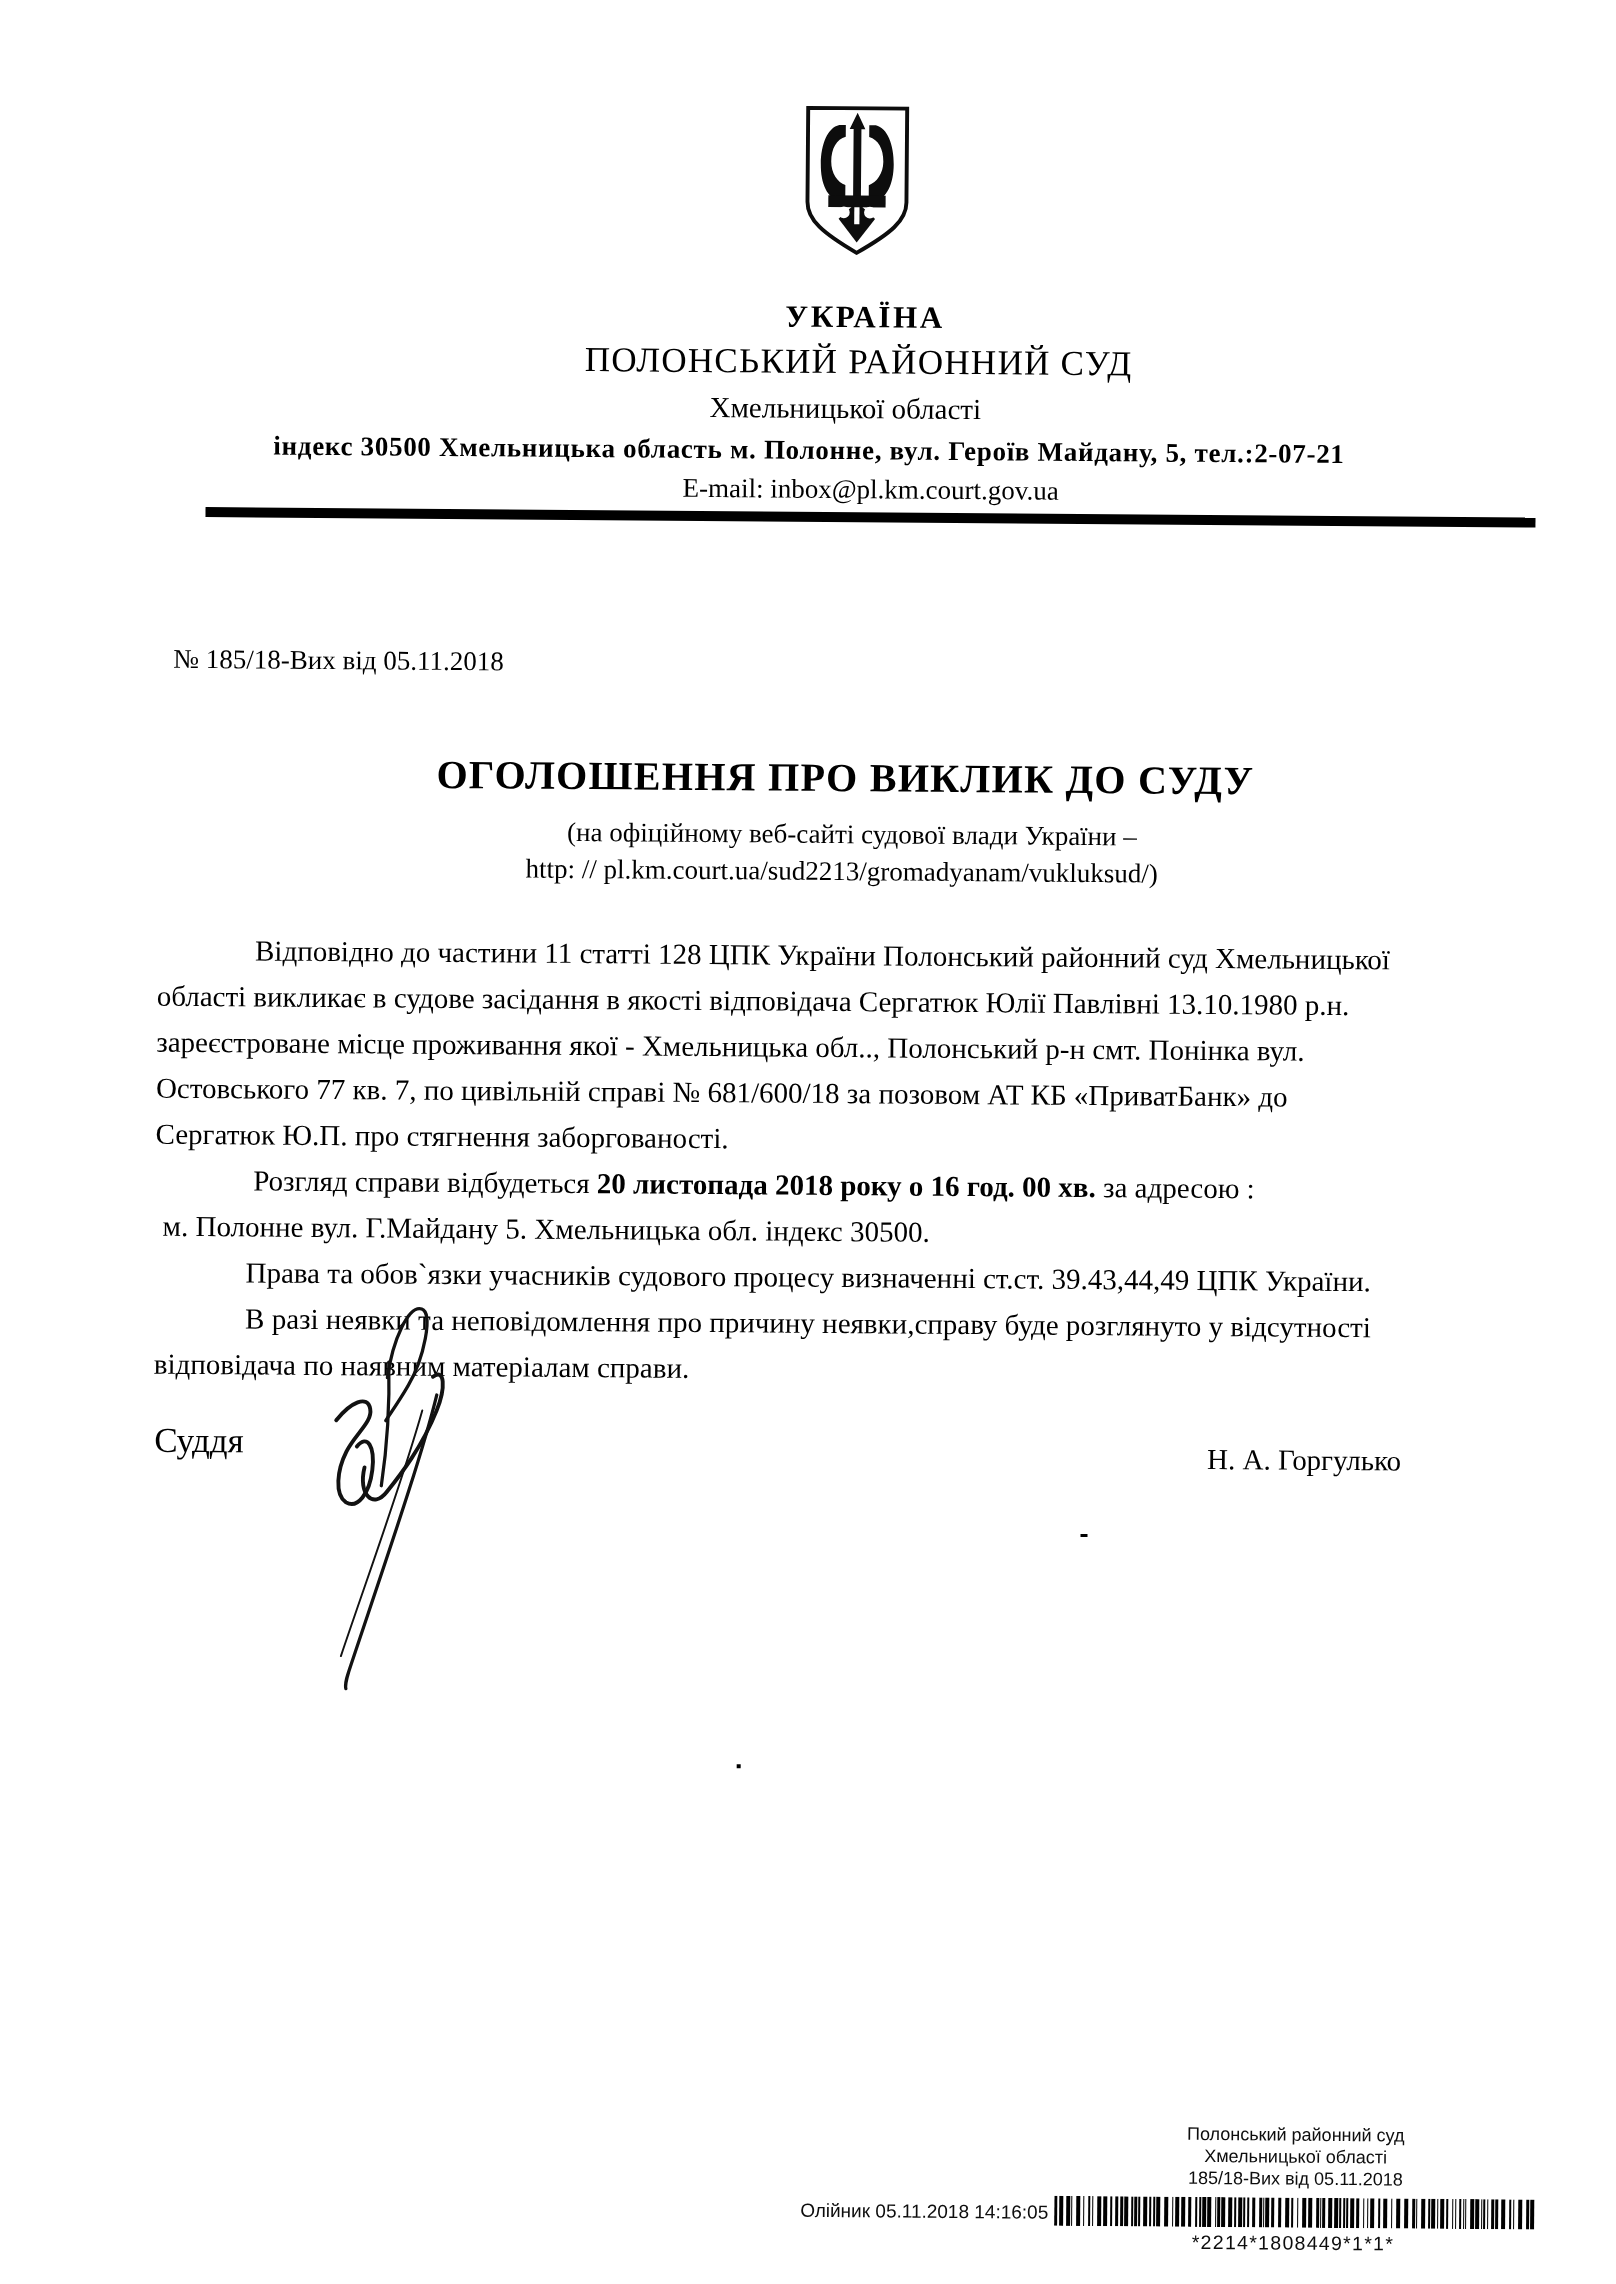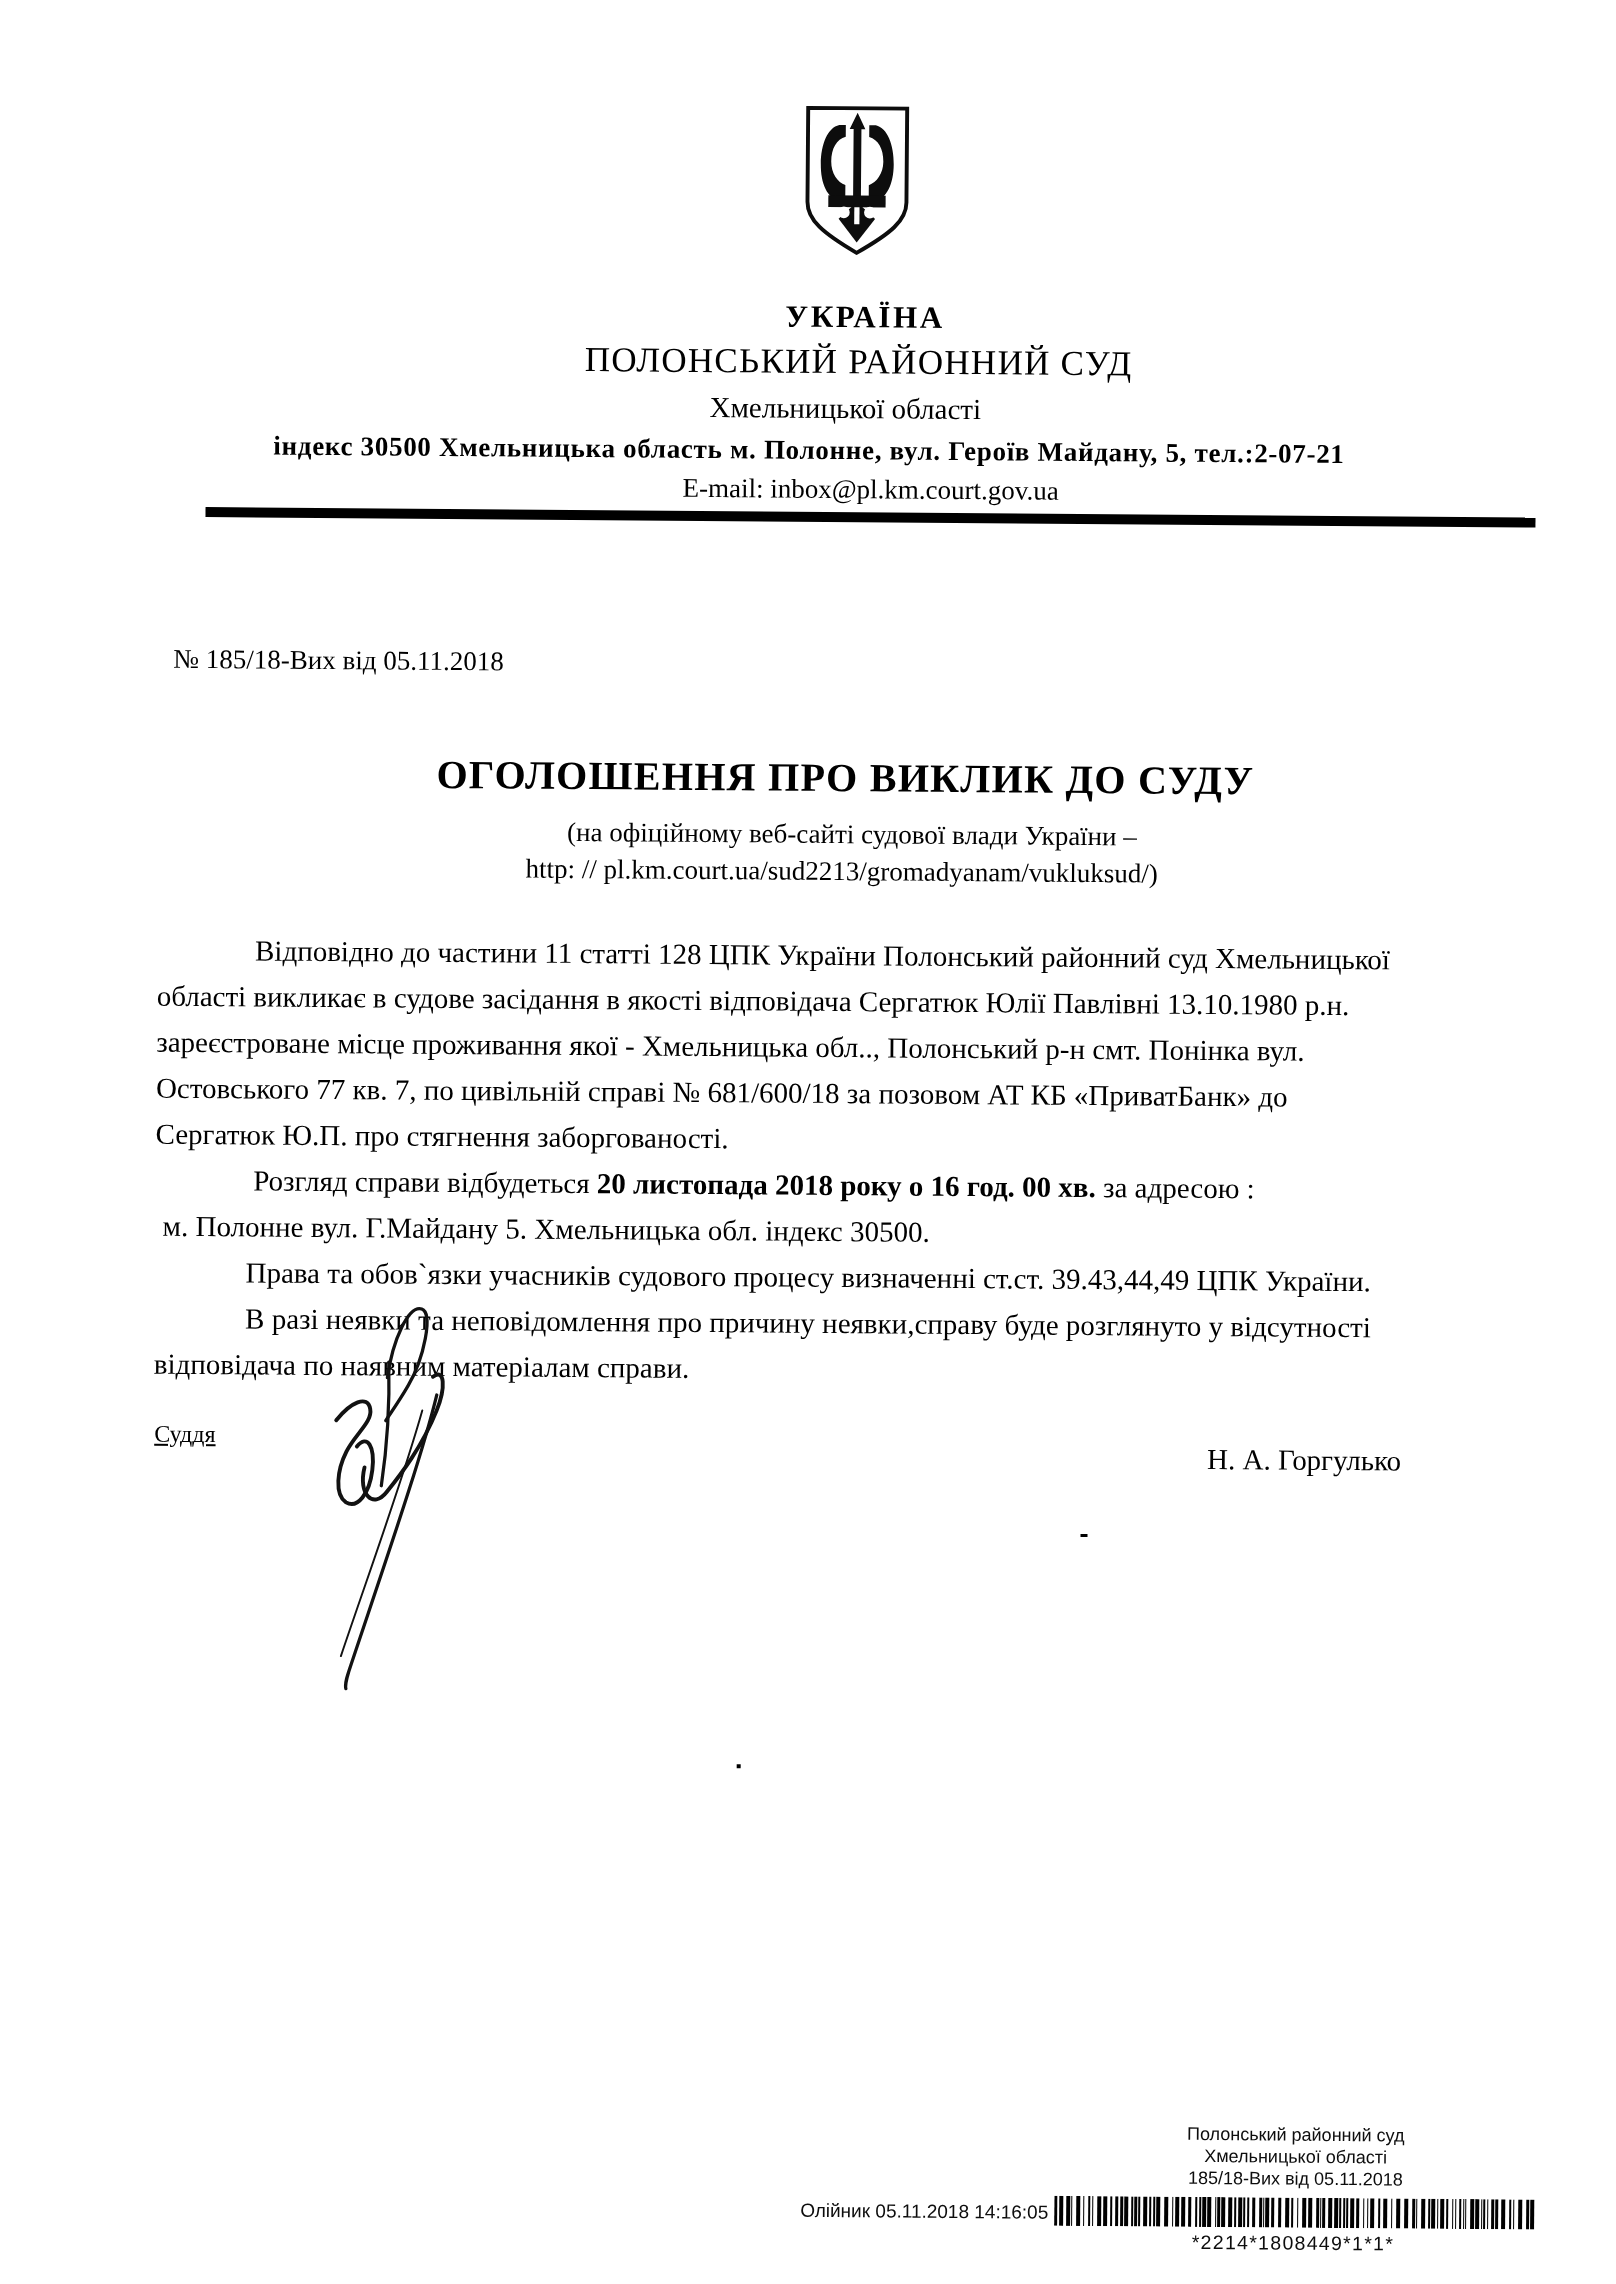--- a/index.html
+++ b/index.html
@@ -35,21 +35,21 @@
   .sub2{left:847px;top:851px;font-size:27px;}
 
   
   .bodytext{left:163px;top:927px;width:1443px;font-size:29px;}
   .bl{line-height:46px;white-space:nowrap;}
   .ind{padding-left:98px;}
   .ind2{padding-left:91px;}
   .ind3{padding-left:7.8px;}
   .bb{font-weight:bold;}
 
-  .judge-label{left:164px;top:1421px;font-size:24px;text-decoration:underline;}
+  .judge-label{left:164px;top:1421px;font-size:35px;}
   .judge-name{left:1217px;top:1435px;font-size:29px;}
   .sig{left:334px;top:1298px;width:124px;height:394px;}
 
   .speck1{left:1091px;top:1527px;width:6.5px;height:3.3px;background:#000;}
   .speck2{left:749px;top:1760px;width:3.9px;height:3.9px;background:#000;}
 
   
   .fblock{left:1311px;top:2115px;font-family:"Liberation Sans",sans-serif;
           font-size:18px;line-height:22px;color:#0d0d0d;text-align:center;
           transform:translateX(-50%);position:absolute;white-space:nowrap;}

